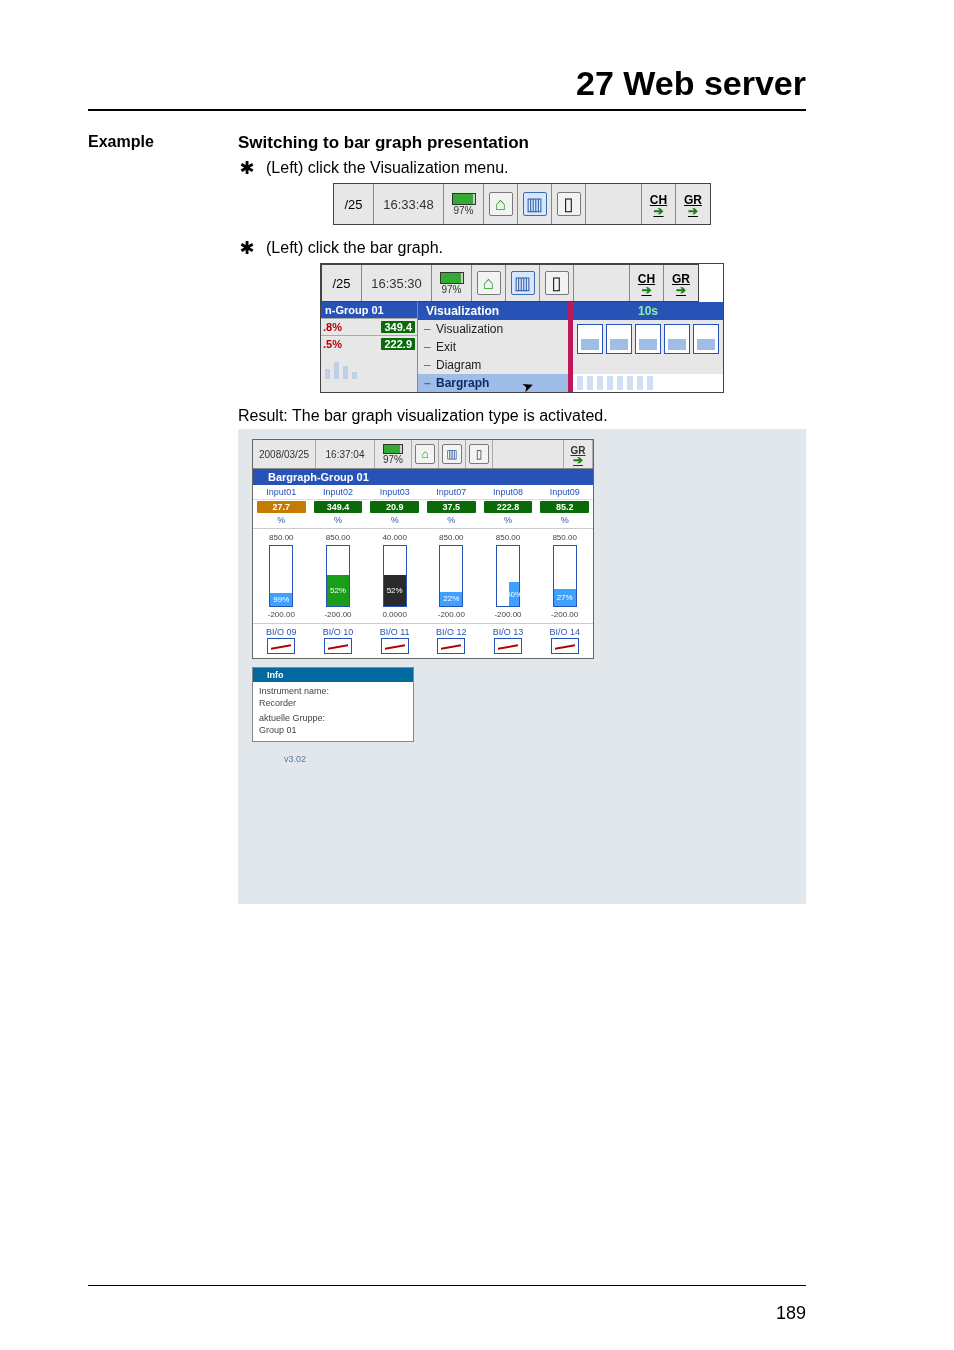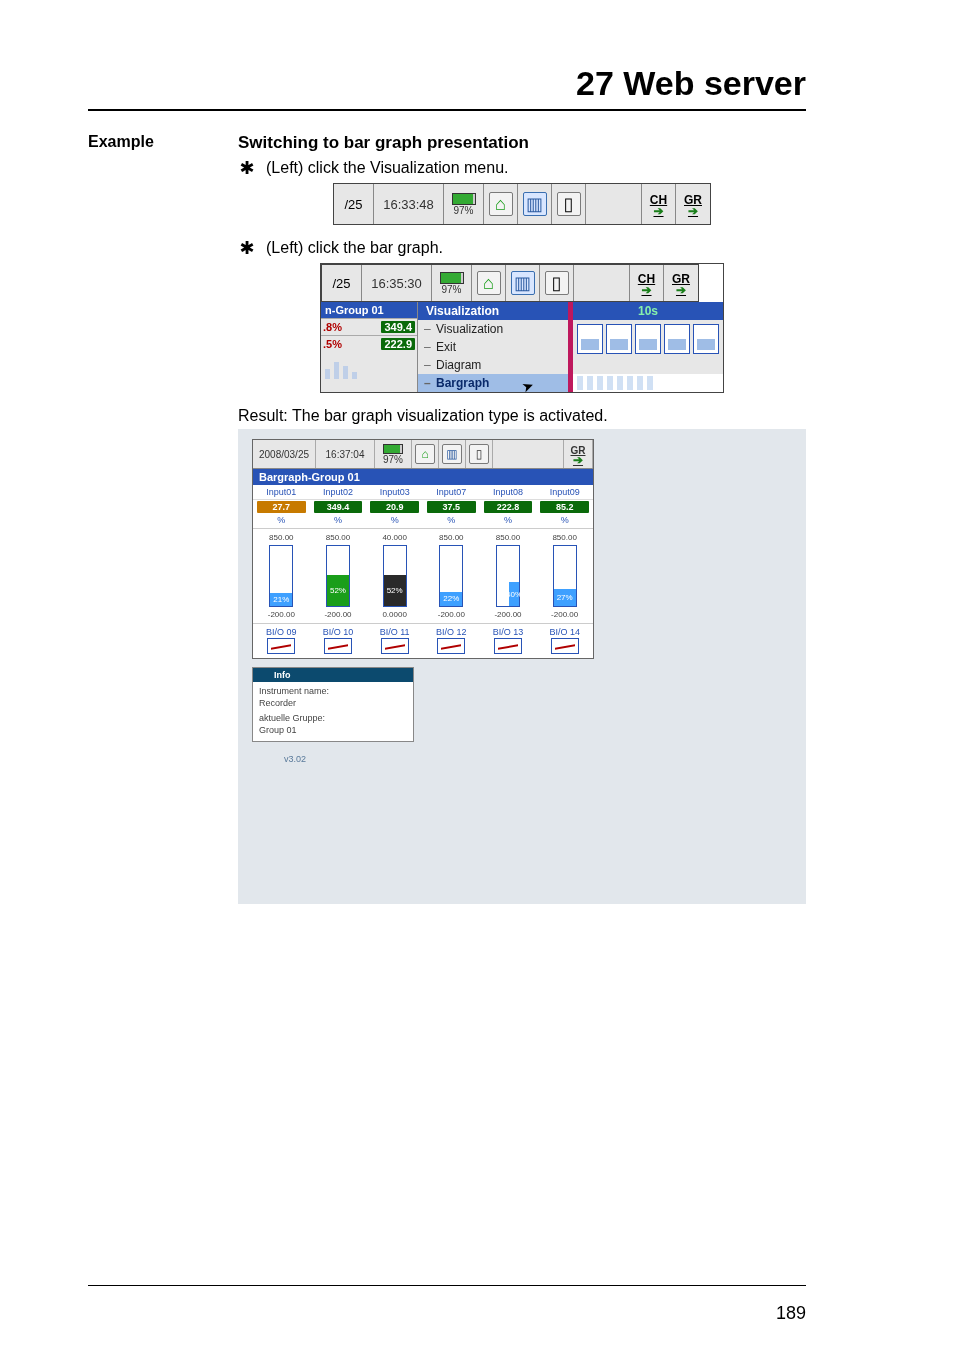--- a/index.html
+++ b/index.html
@@ -240,21 +240,21 @@
   .res-date{width:62px;}
   .res-time{width:58px;}
   .res-batt{width:36px; flex-direction:column;}
   .res-batt .batt-icon{width:18px;height:8px;border:1px solid #333;background:linear-gradient(to right,#3a3 0 90%,#ccc 90% 100%);}
   .res-icon{width:26px; font-size:12px;}
   .res-icon .glyph{width:18px;height:18px;border:1px solid #7a7a7a;background:#f3f3f3;display:inline-flex;align-items:center;justify-content:center;border-radius:2px;}
   .res-gr{width:28px;font-weight:bold;font-size:10px;text-decoration:underline;flex-direction:column;}
   .res-blank{flex:1;}
   .res-head {
     background:#2853b6; color:#fff; font-weight:bold;
-    font-size:11px; padding:2px 6px;
+    font-size:11px; padding:2px 15px;
   }
   .res-grid {
     display:grid; grid-template-columns: repeat(6, 1fr);
     font-size:9px; text-align:center;
   }
   .res-grid .rh { color:#2853b6; padding:2px 0; border-bottom:1px solid #ddd;}
   .res-grid .rv {
     margin:1px 4px; padding:1px 0;
     background:#0a6a0a; color:#fff; font-weight:bold;
     border-radius:1px;
@@ -292,21 +292,21 @@
   }
   .res-bio .biicon::after{
     content:""; position:absolute; left:3px; top:7px; width:20px; height:0;
     border-top:2px solid #b00000; transform:skewY(-10deg);
   }
   .res-info {
     margin-top:8px; width:160px;
     border:1px solid #888; font-size:9px; background:#fff;
   }
   .res-info-head{
-    background:#0c4a6e; color:#fff; font-weight:bold; padding:2px 21px;
+    background:#0369a1; color:#fff; font-weight:bold; padding:2px 14px;
   }
   .res-info-body{ padding:4px 6px; color:#444; line-height:1.3;}
   .res-ver { font-size:9px; color:#5a7a9a; margin:12px 0 0 32px;}
 </style>
 </head>
 <body>
 
 <div class="page">
   <h1 class="chapter-title">27 Web server</h1>
   <hr class="hr-thick">
@@ -479,21 +479,21 @@
               <div class="ru">%</div>
               <div class="ru">%</div>
               <div class="ru">%</div>
               <div class="ru">%</div>
               <div class="ru">%</div>
             </div>
           <div class="res-bars" id="res-bars">
               <div class="rb-col">
                 <div class="rb-top">850.00</div>
                 <div class="rb-bar">
-                  <div class="rb-fill " style="height: 22%;">21%</div>
+                  <div class="rb-fill " style="height: 22%;">99%</div>
                 </div>
                 <div class="rb-bot">-200.00</div>
               </div>
               <div class="rb-col">
                 <div class="rb-top">850.00</div>
                 <div class="rb-bar">
                   <div class="rb-fill green" style="height: 52%;">52%</div>
                 </div>
                 <div class="rb-bot">-200.00</div>
               </div>

